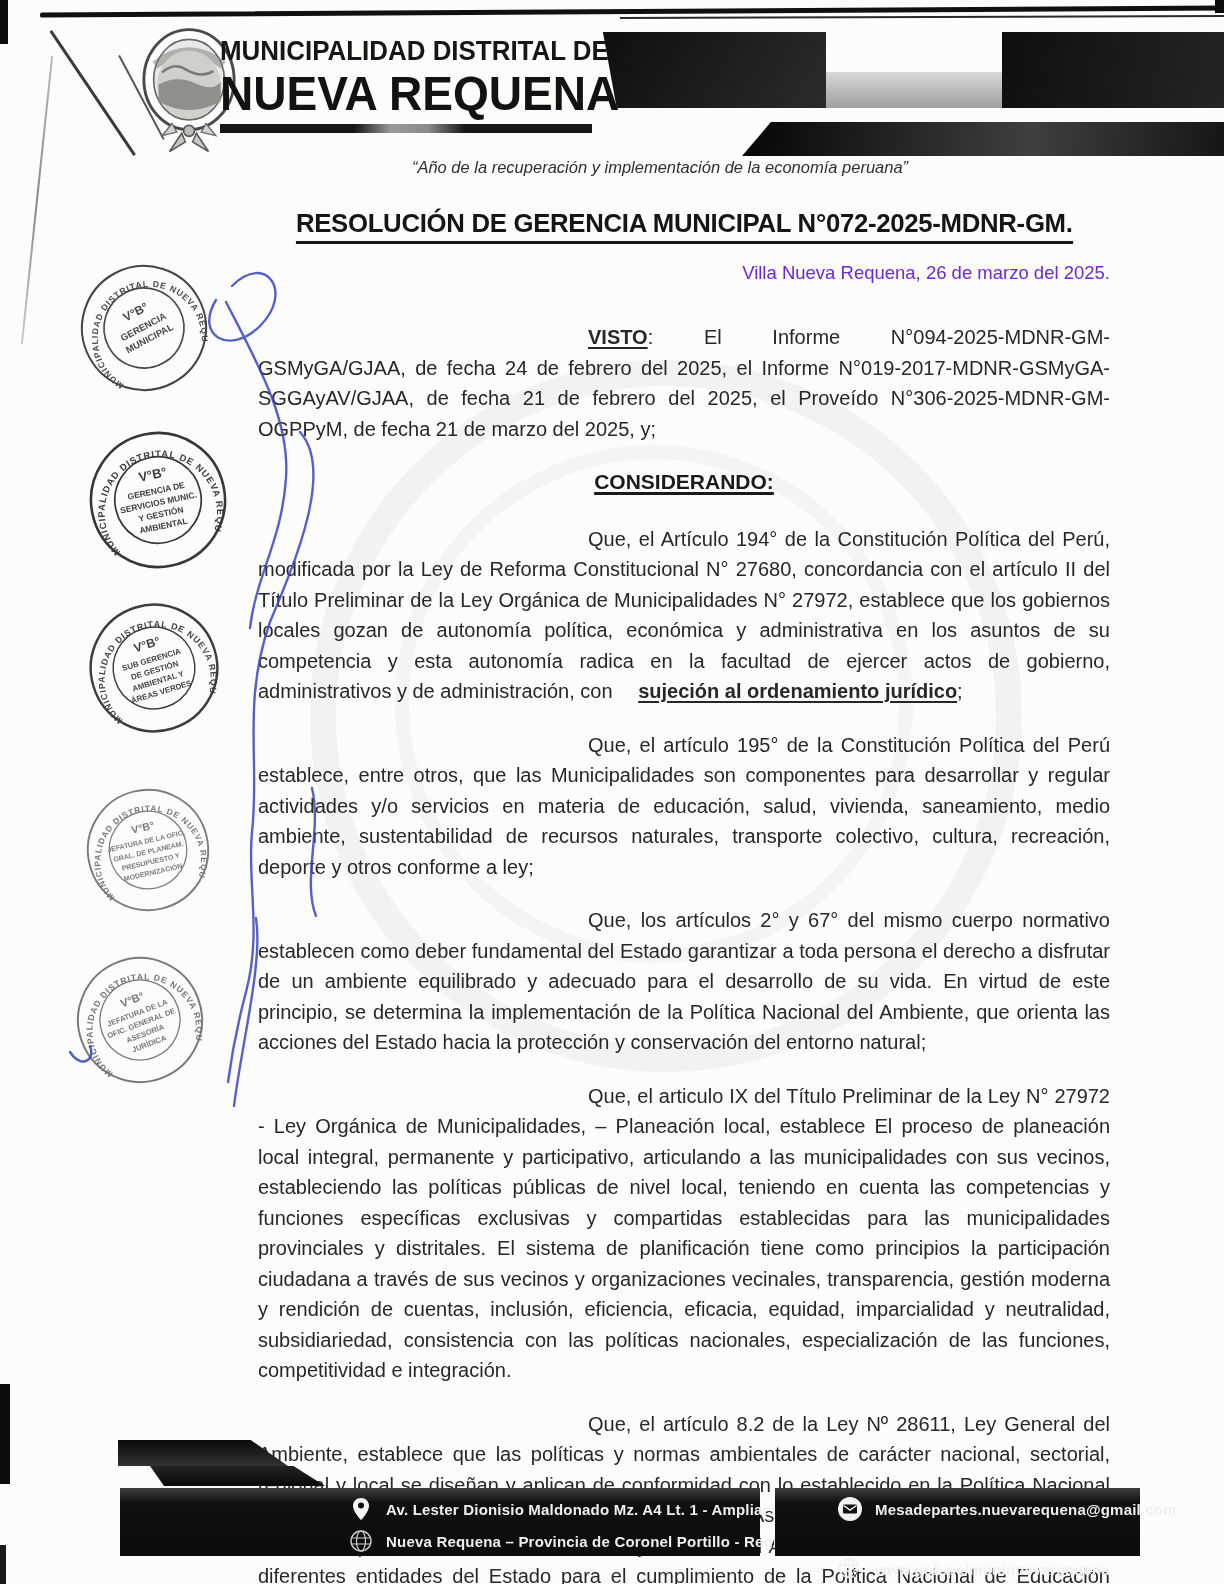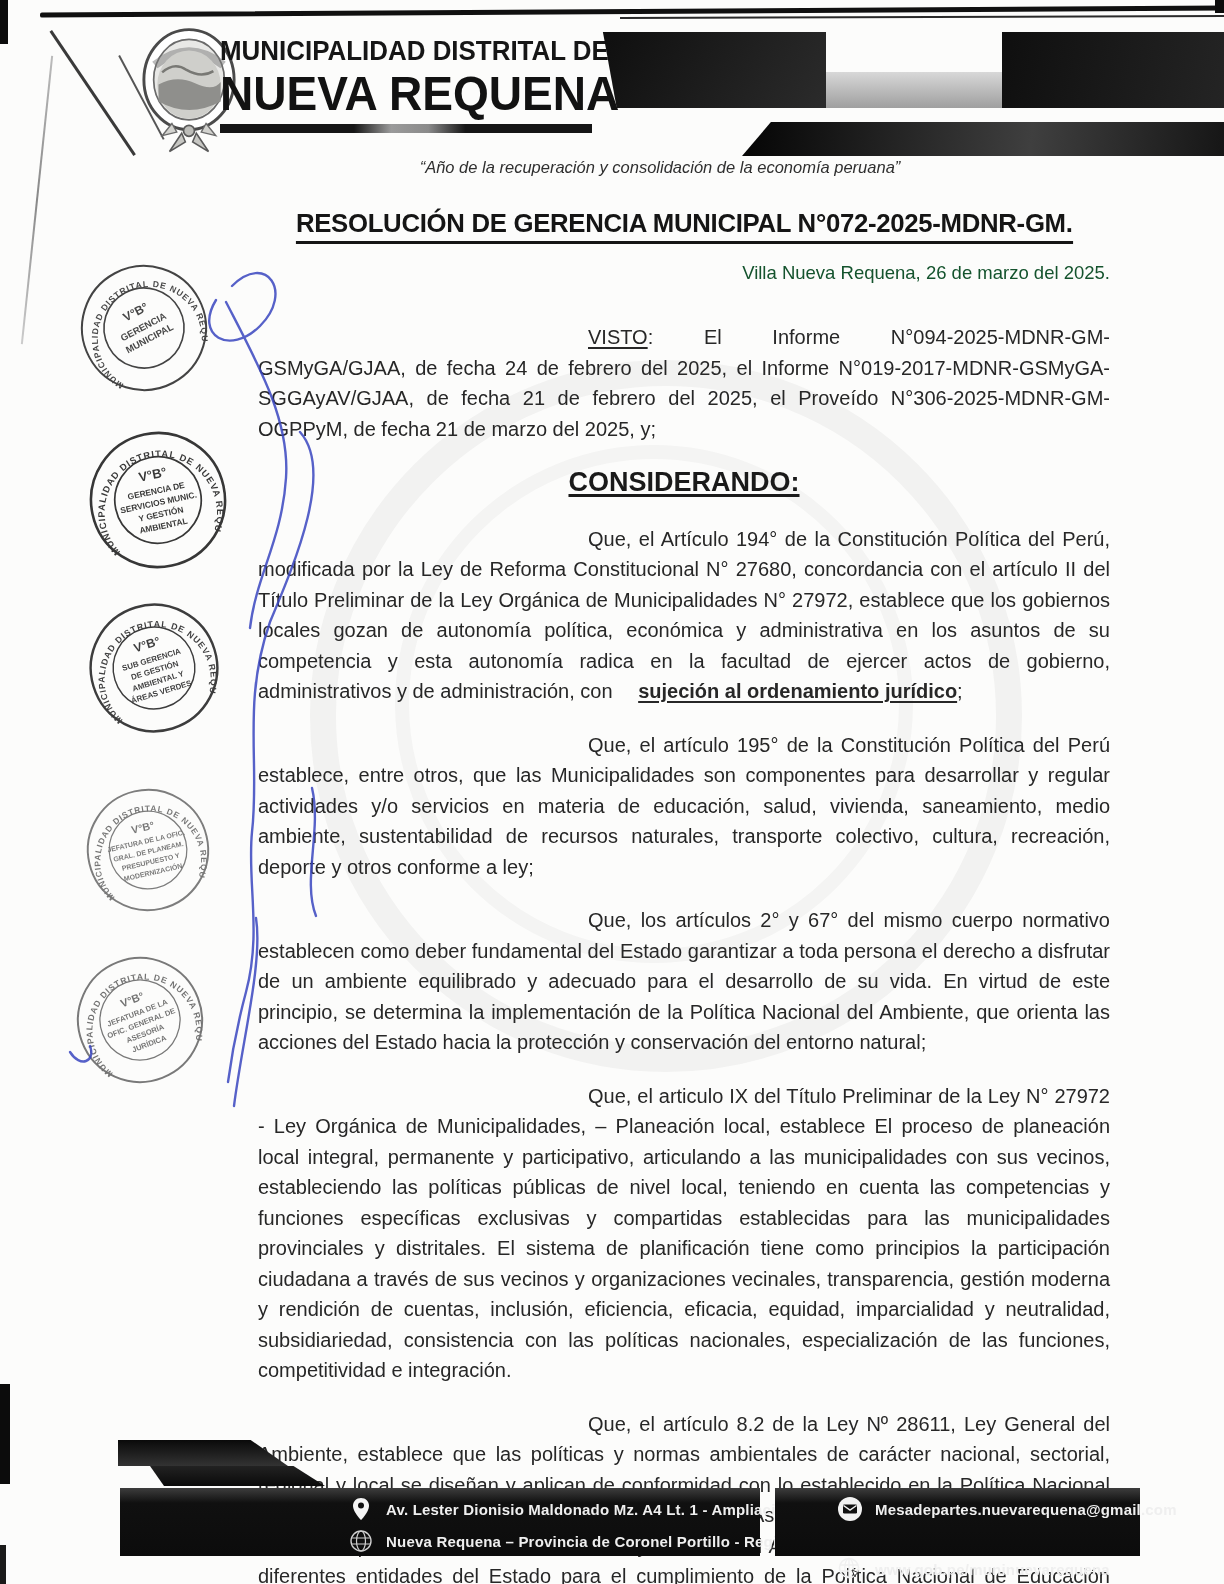--- a/index.html
+++ b/index.html
@@ -32,28 +32,28 @@
   .hdr-shape{position:absolute;background:#171717;}
   .hdr-s1{left:596px;top:32px;width:230px;height:76px;clip-path:polygon(3% 0,100% 0,100% 100%,9% 100%);background:linear-gradient(120deg,#0e0e0e,#2b2b2b);}
   .hdr-s2{left:1002px;top:32px;width:222px;height:76px;background:linear-gradient(100deg,#0f0f0f,#242424);}
   .hdr-s3{left:826px;top:72px;width:176px;height:36px;background:linear-gradient(#d8d8d8,#9f9f9f);}
   .hdr-s4{left:742px;top:122px;width:482px;height:34px;clip-path:polygon(6% 0,100% 0,100% 100%,0 100%);background:linear-gradient(95deg,#050505,#3f3f3f 60%,#161616);}
   .motto{position:absolute;left:360px;top:158px;width:600px;text-align:center;font-style:italic;font-size:16.5px;color:#2f2f2f;}
 
   
   .title-wrap{position:absolute;left:238px;top:208px;width:892px;text-align:center;}
   .doc-title{display:inline-block;font-size:26px;font-weight:800;letter-spacing:-0.3px;color:#151515;border-bottom:3px solid #151515;padding-bottom:2px;transform:scaleX(0.99);}
-  .dateline{position:absolute;left:258px;top:262px;width:852px;text-align:right;font-size:18.5px;color:#14532d;}
+  .dateline{position:absolute;left:258px;top:262px;width:852px;text-align:right;font-size:18.5px;color:#6d28d9;}
 
   
   .doc-body{position:absolute;left:258px;top:322px;width:852px;font-size:20px;line-height:30.5px;text-align:justify;color:#272727;}
   .para{margin:0 0 23px 0;text-indent:330px;}
-  .lbl{font-weight:400;text-decoration:underline;text-underline-offset:3px;}
+  .lbl{font-weight:700;text-decoration:underline;text-underline-offset:3px;}
   .b-u{font-weight:800;text-decoration:underline;text-underline-offset:3px;margin-left:20px;}
-  .heading{margin:6px 0 26px 0;text-align:center;font-weight:800;font-size:27px;text-decoration:underline;text-decoration-thickness:2.5px;text-underline-offset:3px;color:#1a1a1a;}
+  .heading{margin:6px 0 26px 0;text-align:center;font-weight:800;font-size:21px;text-decoration:underline;text-decoration-thickness:2.5px;text-underline-offset:3px;color:#1a1a1a;}
 
   
   .stamp{position:absolute;width:160px;height:160px;}
   .stamp svg{width:100%;height:100%;}
   .s1{left:64px;top:248px;transform:rotate(-28deg);opacity:.82;}
   .s2{left:78px;top:420px;transform:rotate(-12deg) scale(1.08);opacity:.88;}
   .s3{left:74px;top:588px;transform:rotate(-17deg) scale(1.02);opacity:.85;}
   .s4{left:68px;top:770px;transform:rotate(-13deg) scale(0.97);opacity:.6;}
   .s5{left:60px;top:940px;transform:rotate(-21deg) scale(1.0);opacity:.62;}
   .stamp text{fill:#1c1c1c;font-family:"Liberation Sans",sans-serif;font-weight:700;}
@@ -104,21 +104,21 @@
 </div>
 <div class="org">
   <div class="org-l1">MUNICIPALIDAD DISTRITAL DE</div>
   <div class="org-l2">NUEVA REQUENA</div>
   <div class="org-rule"></div>
 </div>
 <div class="hdr-shape hdr-s1"></div>
 <div class="hdr-shape hdr-s2"></div>
 <div class="hdr-s3" style="position:absolute;"></div>
 <div class="hdr-shape hdr-s4"></div>
-<div class="motto">“Año de la recuperación y consolidación de la economía peruana”</div>
+<div class="motto">“Año de la recuperación y implementación de la economía peruana”</div>
 
 <div class="title-wrap">
   <span class="doc-title">RESOLUCIÓN DE GERENCIA MUNICIPAL N°072-2025-MDNR-GM.</span>
 </div>
 <div class="dateline">Villa Nueva Requena, 26 de marzo del 2025.</div>
 
 <div class="doc-body">
   <p class="para"><span class="lbl">VISTO</span><span>: El Informe N°094-2025-MDNR-GM-GSMyGA/GJAA, de fecha 24 de febrero del 2025, el Informe N°019-2017-MDNR-GSMyGA-SGGAyAV/GJAA, de fecha 21 de febrero del 2025, el Proveído N°306-2025-MDNR-GM-OGPPyM, de fecha 21 de marzo del 2025, y;</span></p>
   <div class="heading">CONSIDERANDO:</div>
   <p class="para"><span>Que, el Artículo 194° de la Constitución Política del Perú, modificada por la Ley de Reforma Constitucional N° 27680, concordancia con el artículo II del Título Preliminar de la Ley Orgánica de Municipalidades N° 27972, establece que los gobiernos locales gozan de autonomía política, económica y administrativa en los asuntos de su competencia y esta autonomía radica en la facultad de ejercer actos de gobierno, administrativos y de administración, con </span><span class="b-u">sujeción al ordenamiento jurídico</span><span>;</span></p>

